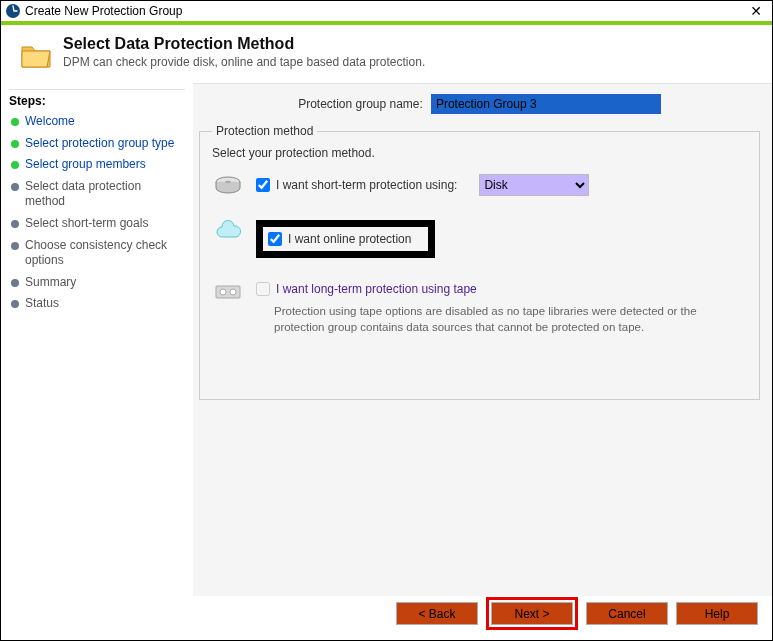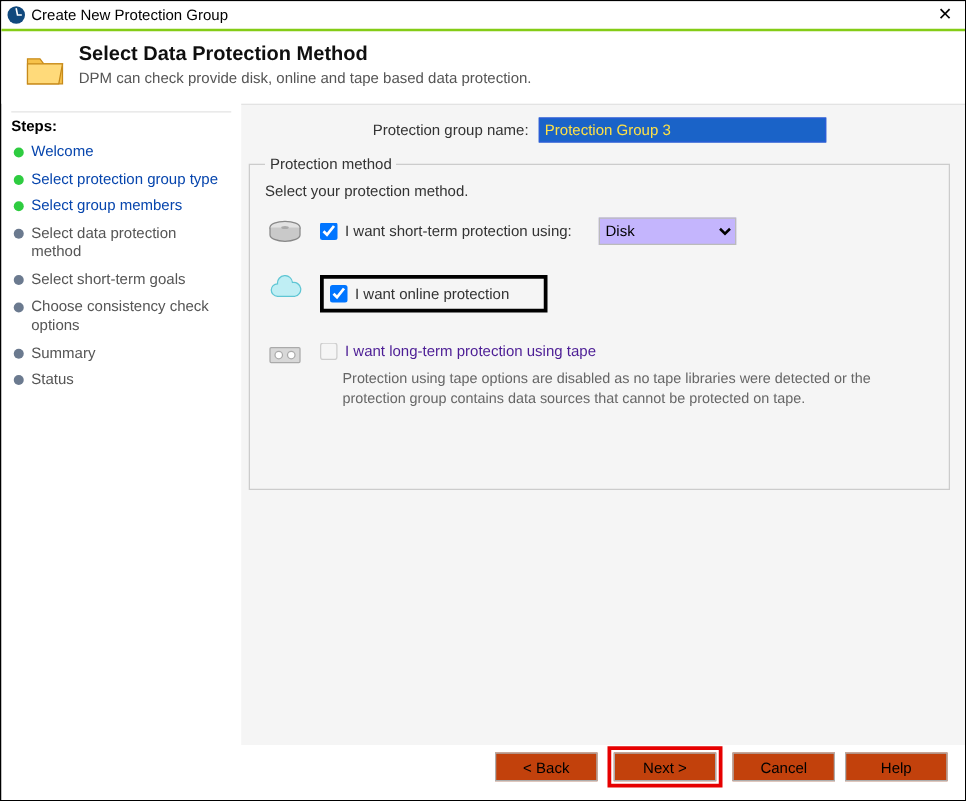--- a/index.html
+++ b/index.html
@@ -1,17 +1,17 @@
 <!DOCTYPE html>
 <html><head>
   <meta charset="utf-8">
   <style>
     * { box-sizing: border-box; margin: 0; padding: 0; font-family: "Segoe UI", Tahoma, sans-serif; }
     body { background: #fff; width: 773px; height: 641px; overflow: hidden; border: 1px solid #000; position: relative; }
-    .titlebar { height: 24px; background: #fff; display: flex; align-items: center; border-bottom: 2px solid #84cc16; position: relative; }
+    .titlebar { height: 24px; background: #fff; display: flex; align-items: center; border-bottom: 4px solid #84cc16; position: relative; }
     .titlebar .icon { width: 16px; height: 16px; margin: 0 4px; }
     .titlebar .title { font-size: 12px; color: #000; }
     .titlebar .close { position: absolute; right: 4px; top: 2px; font-size: 14px; font-family: Arial; cursor: pointer; padding: 0 6px; }
     .header { display: flex; padding: 10px 12px 10px 18px; background: #fff; }
     .header-icon { width: 34px; height: 34px; margin-top: 4px; margin-right: 10px; flex-shrink: 0; }
     .header-text h1 { font-size: 16px; font-weight: 700; color: #0f0f0f; margin-bottom: 2px; }
     .header-text p { font-size: 12px; color: #555; }
     .body { display: flex; height: calc(100% - 24px - 58px - 44px); }
     .sidebar { width: 192px; padding: 6px 8px 6px 8px; border-right: none; }
     .sidebar h2 { font-size: 12px; font-weight: 700; margin-bottom: 6px; }
@@ -20,34 +20,34 @@
     .bullet { width: 8px; height: 8px; border-radius: 50%; margin: 4px 6px 0 2px; flex-shrink: 0; }
     .bullet.done { background: #2ecc40; }
     .bullet.pending { background: #6b7a8f; }
     .steps li.link span.label { color: #0645ad; cursor: pointer; }
     .steps li.passive span.label { color: #555; }
     .main { flex: 1; position: relative; padding: 10px 12px 10px 6px; background: #f5f5f5; border-top: 1px solid #e3e3e3; }
     .row-name { display: flex; align-items: center; margin-bottom: 10px; font-size: 12px; justify-content: center; }
     .row-name label { margin-right: 8px; color: #333; }
     .row-name input { width: 230px; height: 20px; font-size: 12px; padding: 0 4px; border: 1px solid #7a9ad6; background: #fff; color: #fff; }
     .row-name input::selection { background: #1a63c8; color: #fff; }
-    .row-name input.selected { background: #1a63c8; color: #fde047; border: 1px solid #2a5bd7; }
+    .row-name input.selected { background: #1a63c8; color: #000000; border: 1px solid #2a5bd7; }
     fieldset.method { border: 1px solid #ccc; background: #f5f5f5; padding: 8px 12px 40px 12px; font-size: 12px; }
     fieldset.method legend { font-size: 12px; color: #333; padding: 0 4px; }
     fieldset.method > p { margin-bottom: 14px; color: #333; }
     .opt { display: flex; align-items: flex-start; margin-bottom: 24px; }
     .opt .oicon { width: 32px; margin-right: 12px; flex-shrink: 0; display: flex; justify-content: center; }
     .opt .obody { flex: 1; }
     .opt .obody .chkrow { display: flex; align-items: center; }
     .opt input[type=checkbox] { width: 14px; height: 14px; margin-right: 6px; }
     .opt label { color: #333; }
     .opt.disabled label { color: #4c1d95; }
     .opt .desc { margin-top: 8px; margin-left: 18px; color: #666; font-size: 11.5px; line-height: 1.35; max-width: 430px; }
     select.disk { margin-left: 22px; width: 110px; height: 22px; font-size: 12px; background: #c4b5fd; border: 1px solid #bbb; }
-    .highlight { border: 3px solid #000000; padding: 5px 28px 5px 5px; display: inline-block; }
+    .highlight { border: 7px solid #000000; padding: 5px 17px 5px 5px; display: inline-block; }
     .footer { position: absolute; bottom: 10px; right: 14px; display: flex; gap: 8px; align-items: center; }
     .footer button { width: 82px; height: 23px; font-size: 12px; background: #c2410c; border: 1px solid #adadad; cursor: pointer; }
     .footer .hl-next { border: 3px solid #e60000; padding: 2px; display: inline-flex; }
     .sidebar-top-divider { border-top: 1px solid #e3e3e3; margin-bottom: 4px; }
   </style>
 </head>
 <body>
 
 <div class="titlebar">
   <span class="icon">

